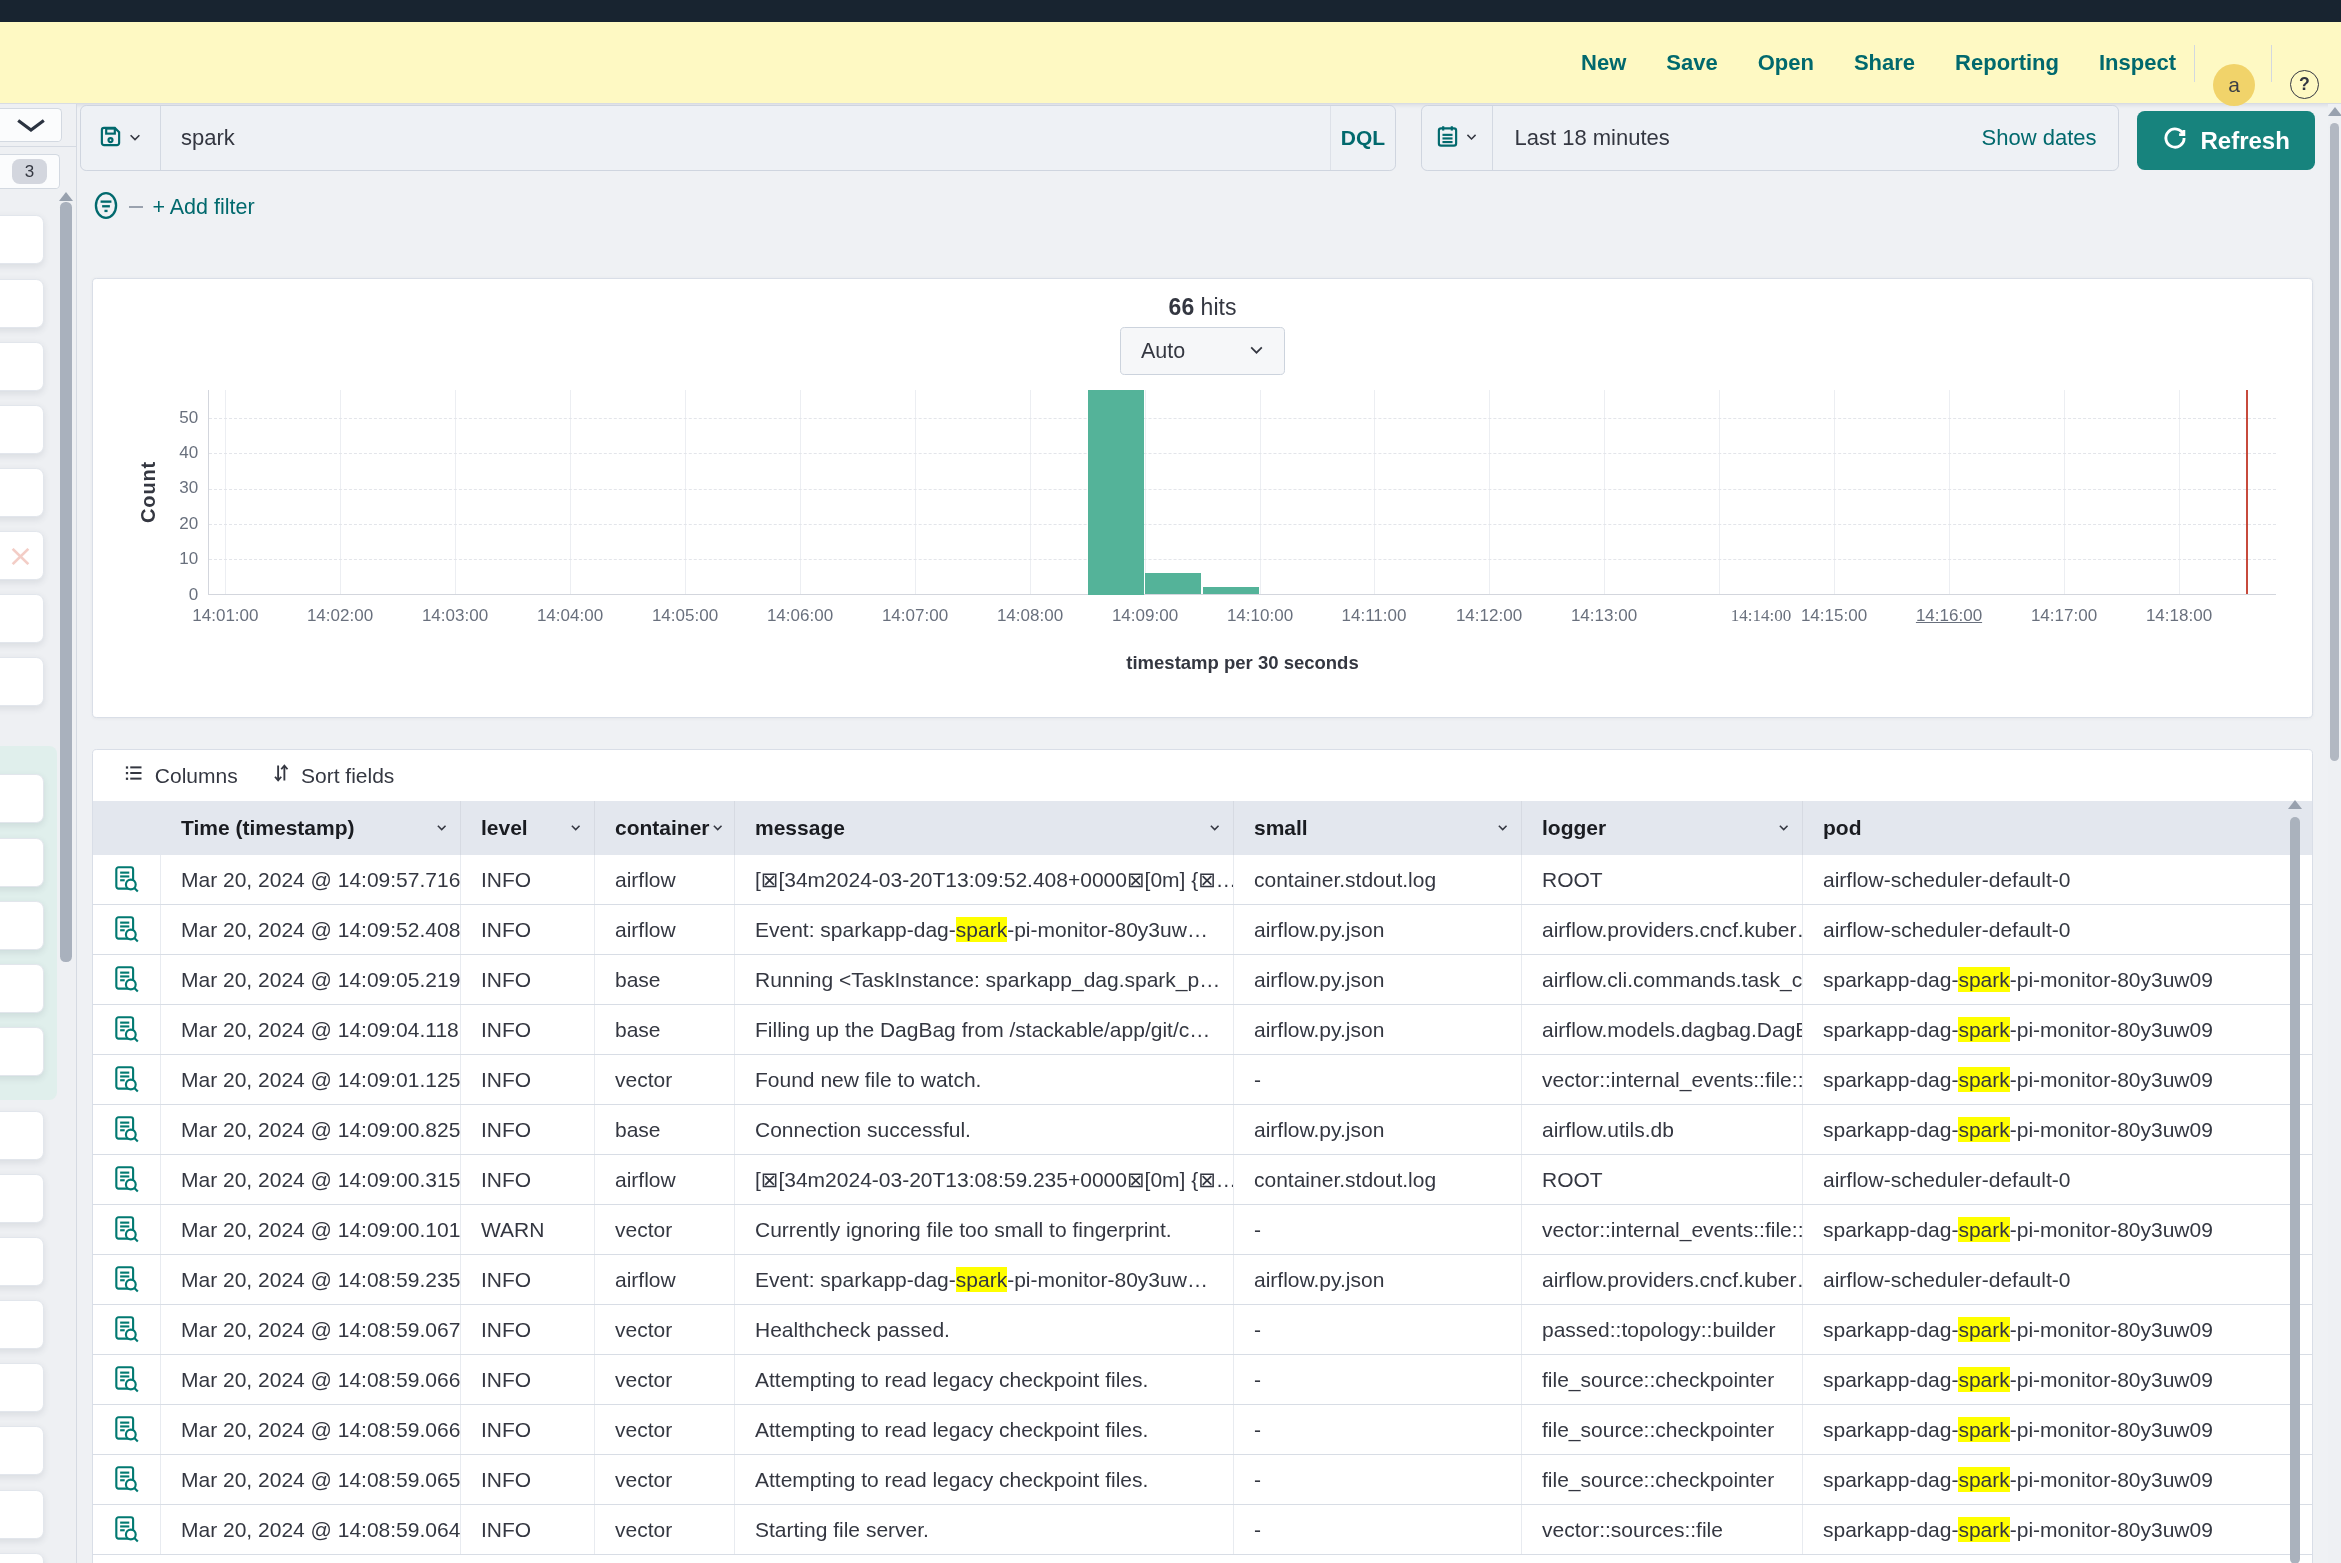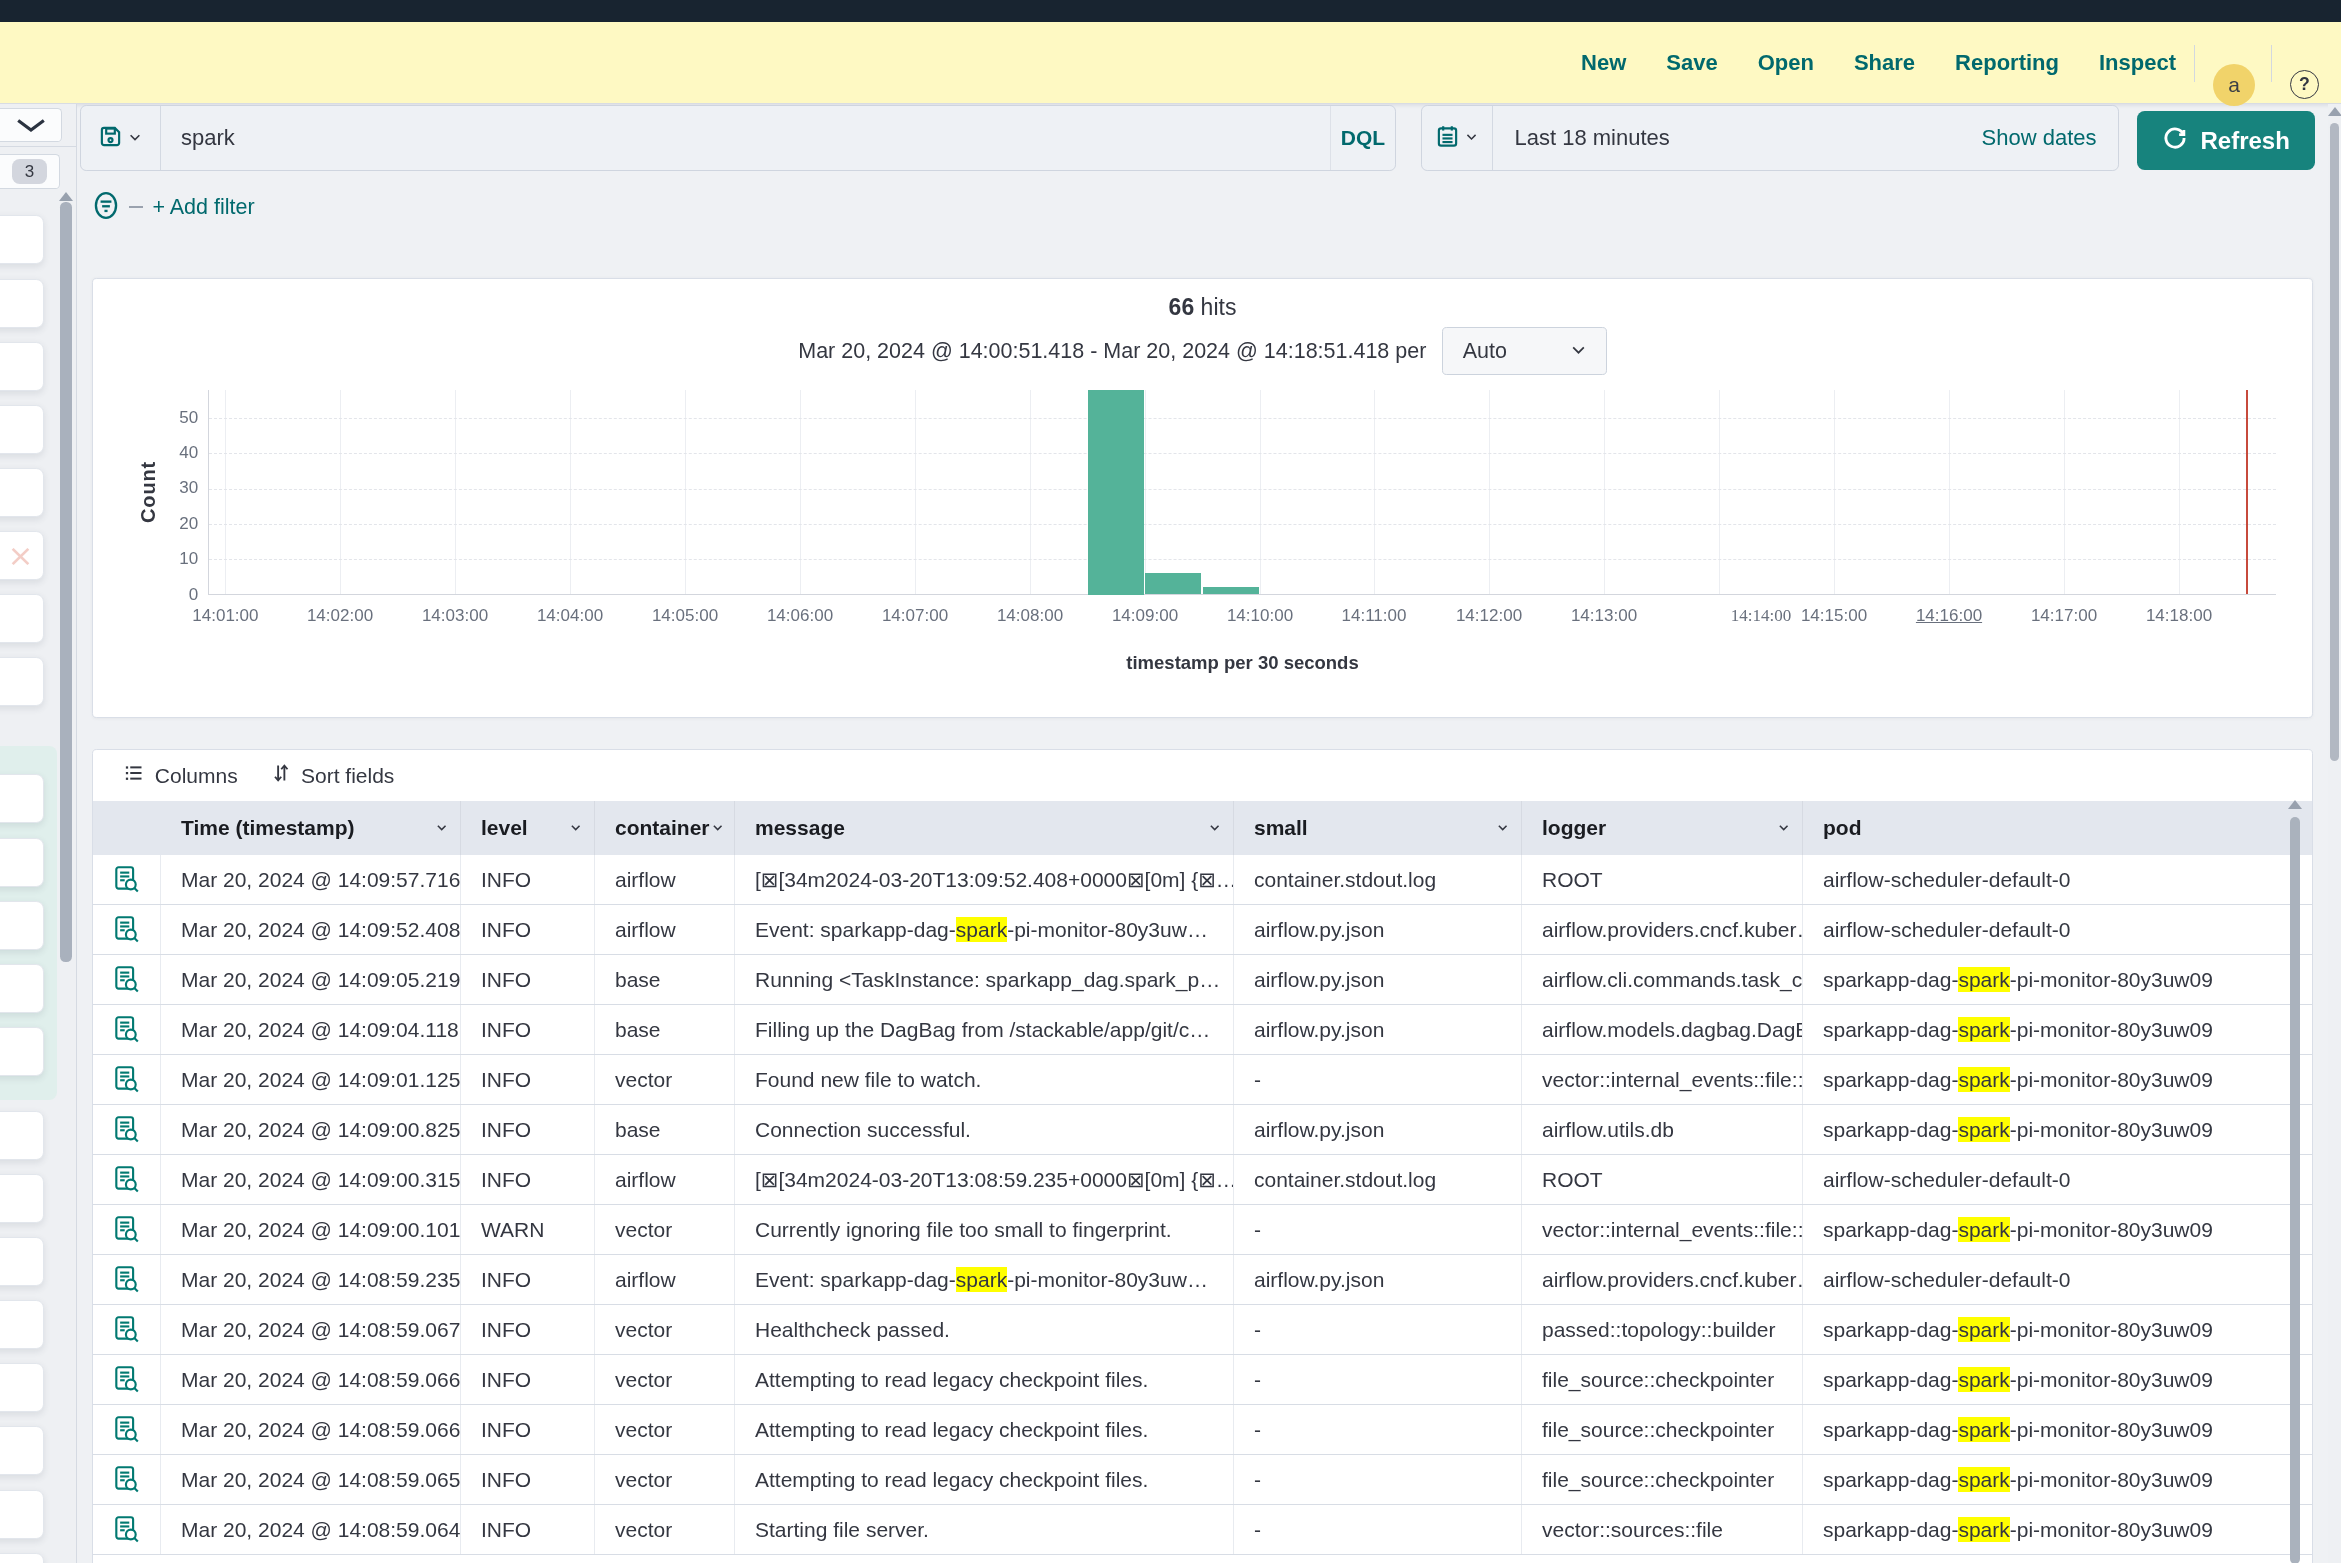--- a/index.html
+++ b/index.html
@@ -189,21 +189,20 @@
   <span id="filter-dash"></span>
   <span id="add-filter">+ Add filter</span>
 </div>
 
 <div id="chart-panel" class="abs">
   <div id="hits-line">
     <span id="hits-count">66</span>
     <span>hits</span>
   </div>
   <div id="range-line">
-    <span id="range-text">Mar 20, 2024 @ 14:00:51.418 - Mar 20, 2024 @ 14:18:51.418 per</span>
     <div id="interval-select">
       <span>Auto</span>
       <span>
         <svg width="17" height="17" viewBox="0 0 16 16" fill="none" stroke="#343741" stroke-width="1.6">
             <polyline points="3,6 8,11 13,6"></polyline>
           </svg>
       </span>
     </div>
   </div>
   <div id="plot">

